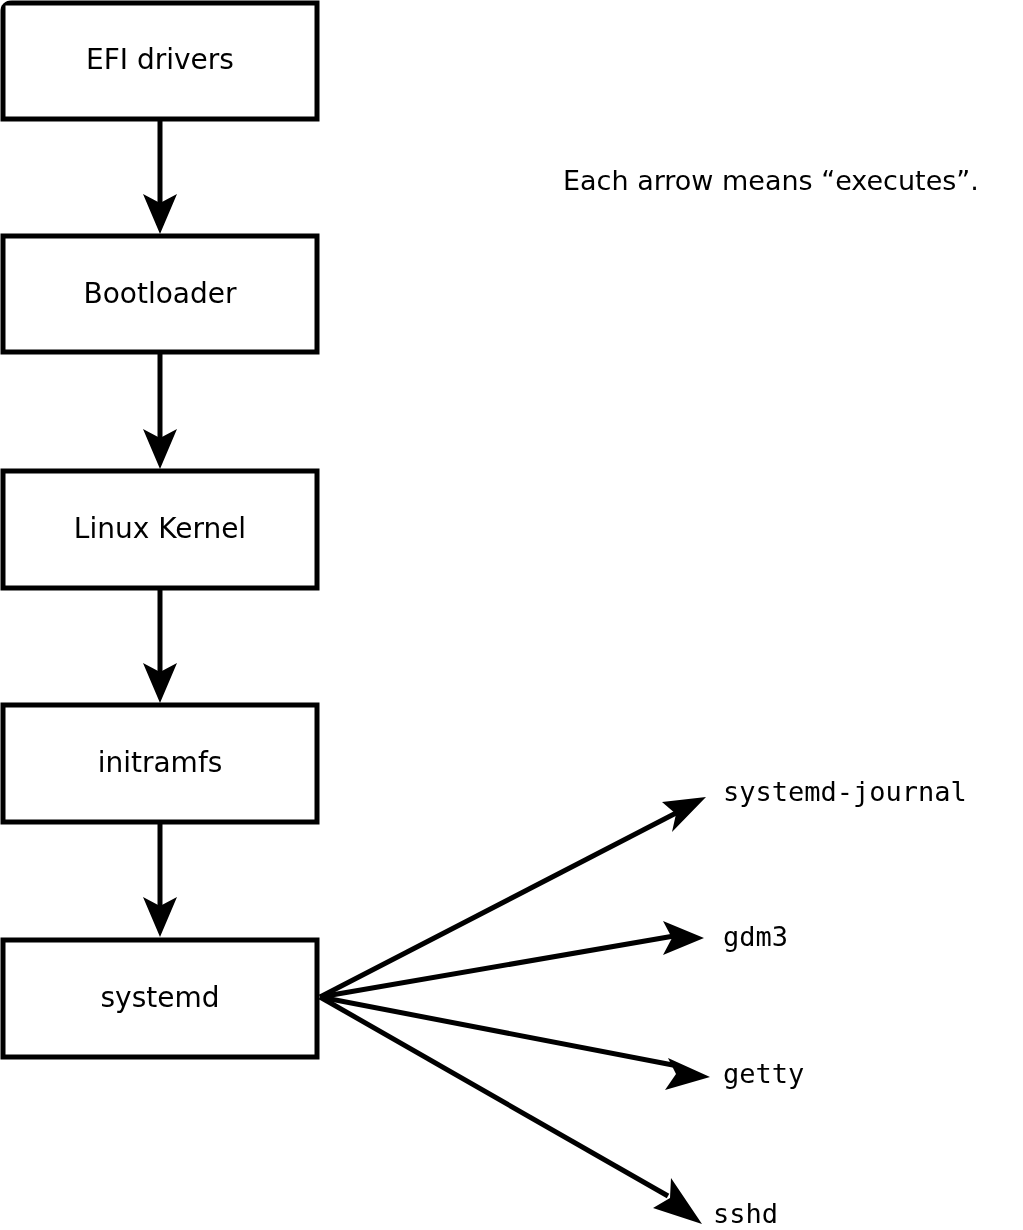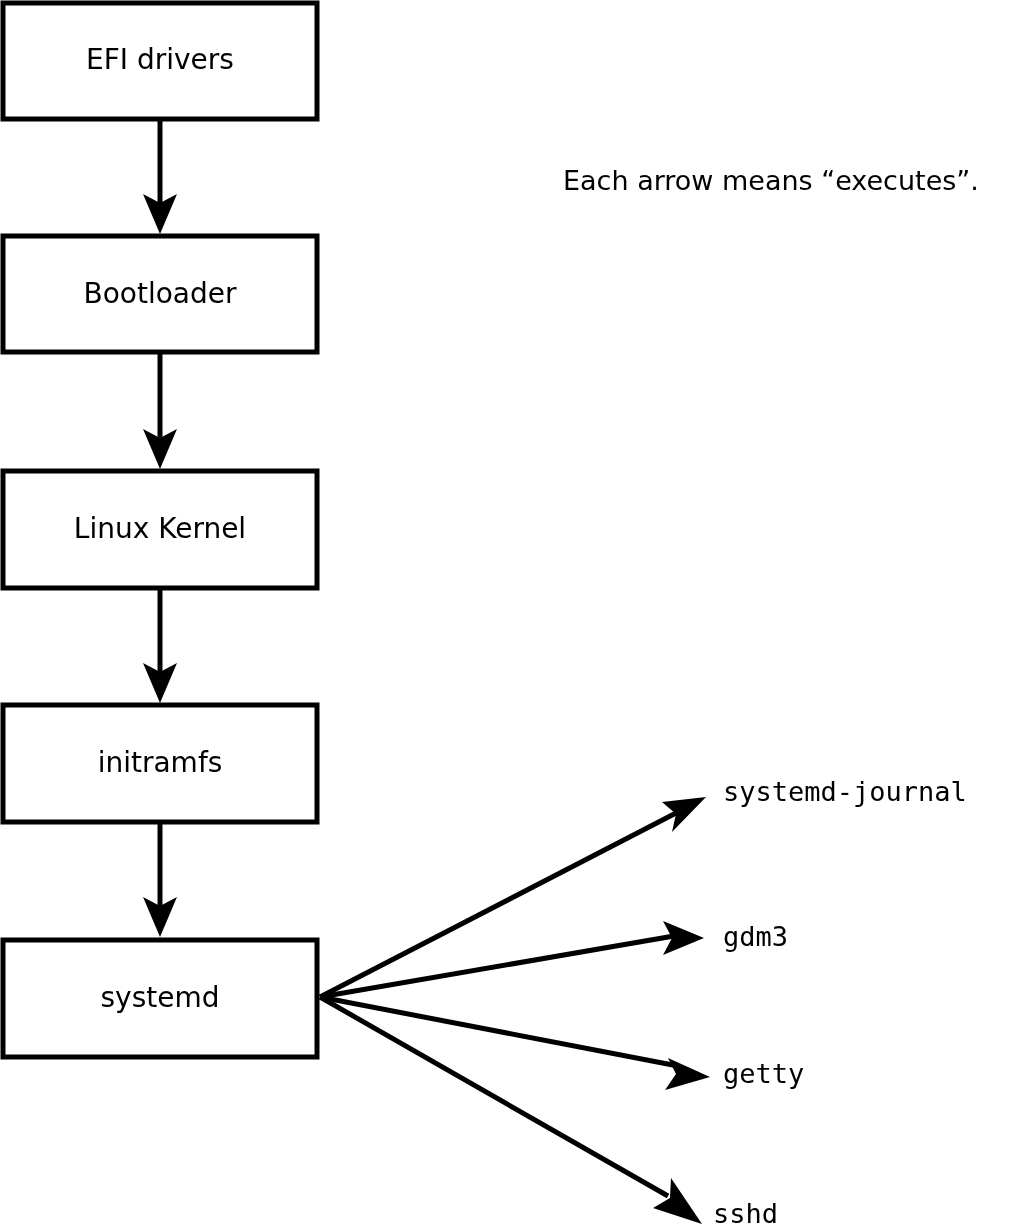--- a/index.html
+++ b/index.html
@@ -10,20 +10,21 @@
   body {
     font-family: "DejaVu Sans", "Liberation Sans", sans-serif;
     color: #000000;
   }
   #canvas {
     position: relative;
     width: 1023px;
     height: 1230px;
     background: #ffffff;
     overflow: hidden;
+    border-radius: 12px;
   }
   #diagram-svg {
     position: absolute;
     left: 0;
     top: 0;
     width: 1023px;
     height: 1230px;
     display: block;
   }
   .node-box {

